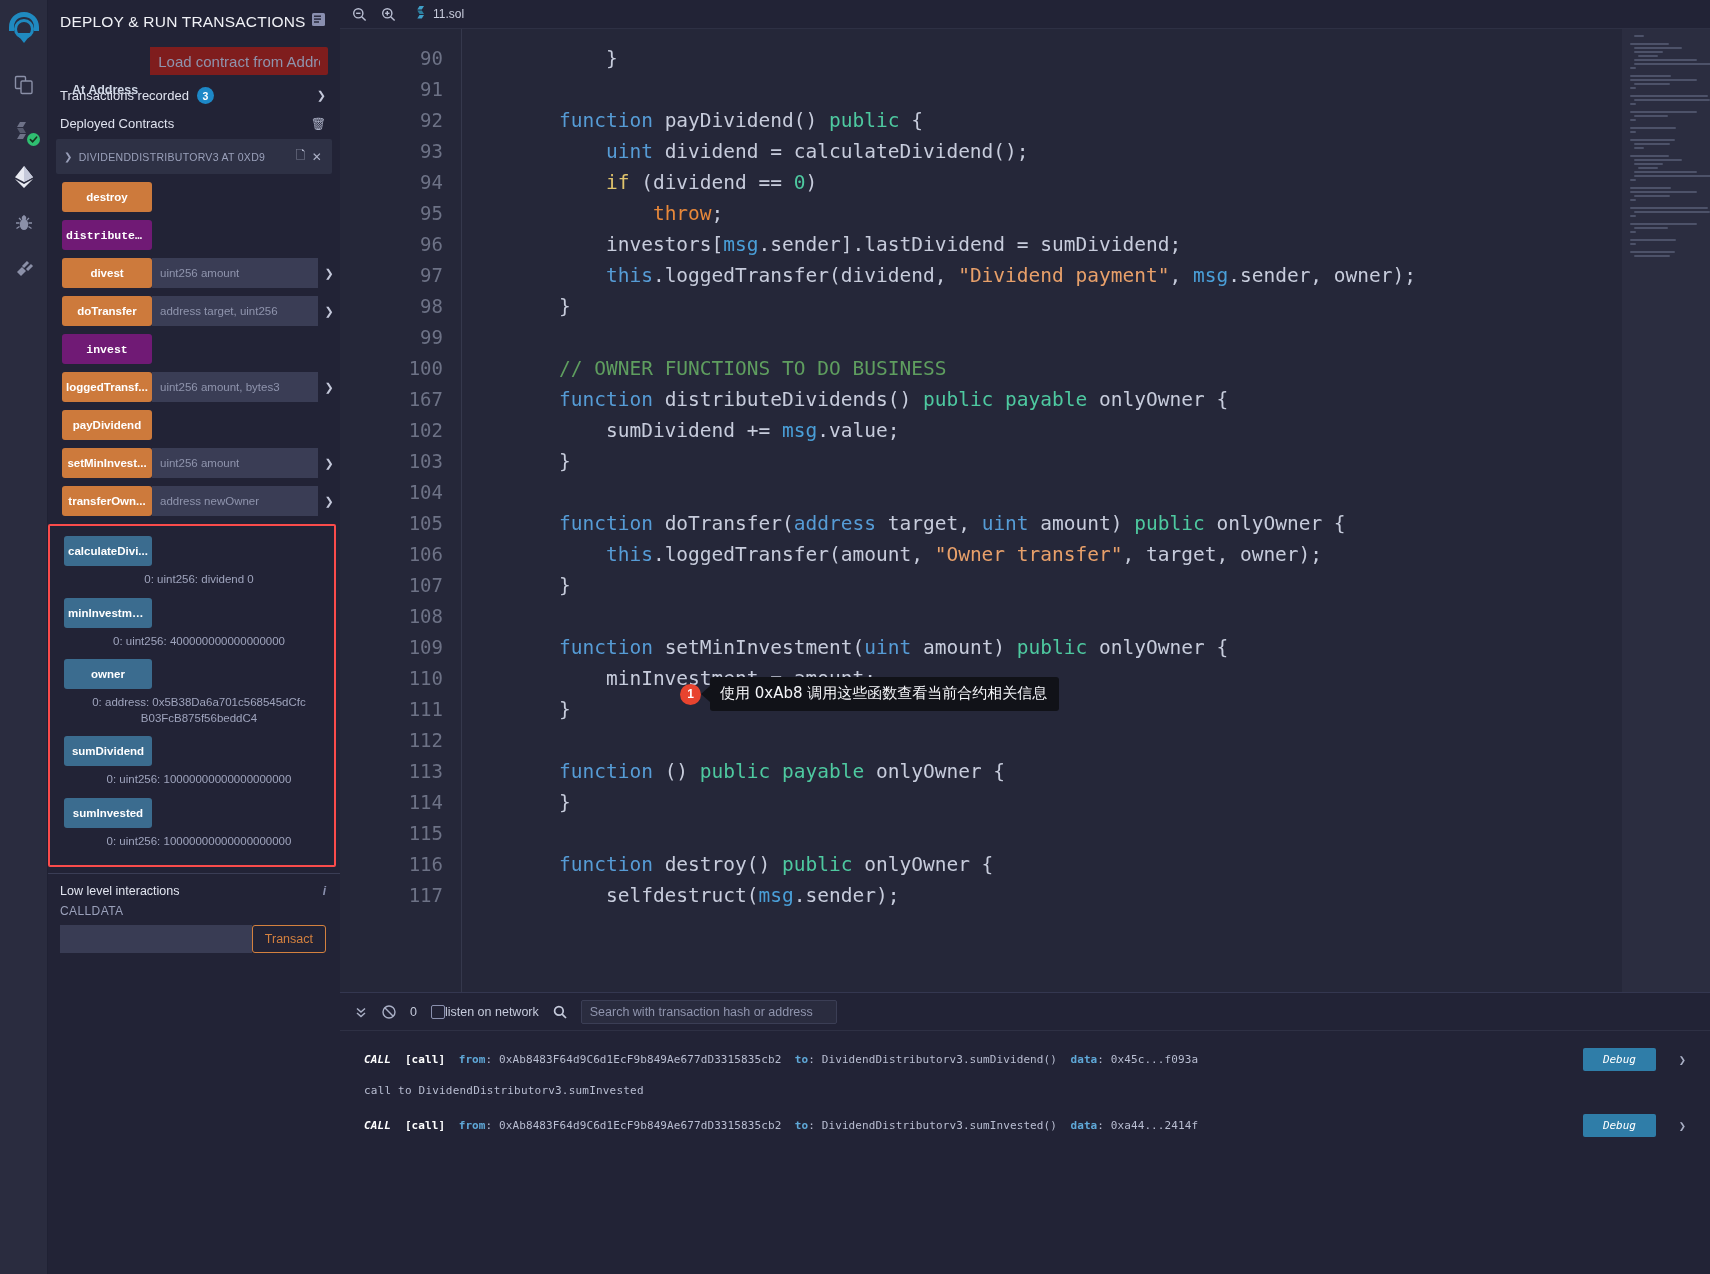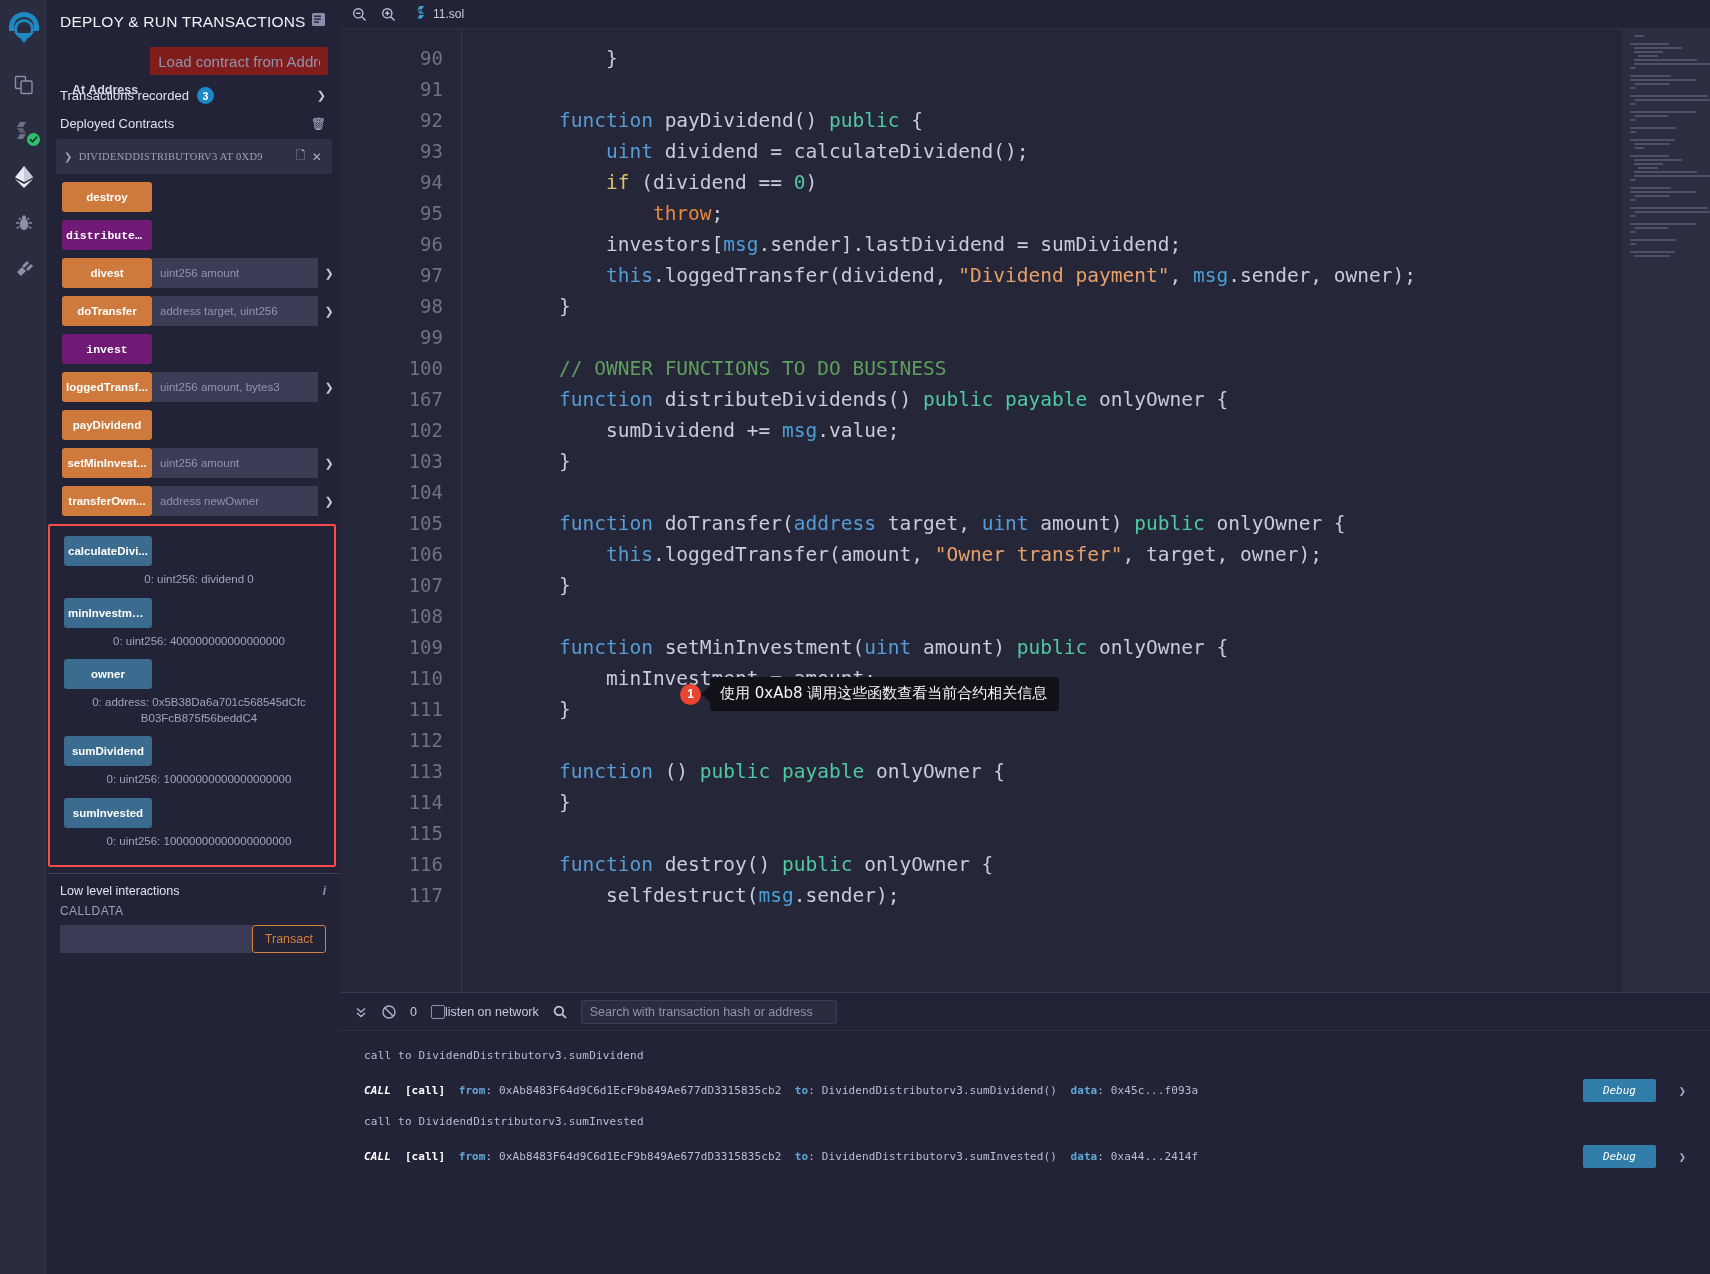--- a/index.html
+++ b/index.html
@@ -75,21 +75,21 @@
     display: flex; align-items: center;
     padding: 4px 14px 8px 12px; font-size: 13px; color: #dfe2ee;
   }
   .row-dep .trash { margin-left: auto; color: #aeb3c8; font-size: 12px; cursor: pointer;}
 
   .contract-bar {
     background: #2e3145; display: flex; align-items: center; gap: 6px;
     padding: 7px 10px 7px 8px; margin: 0 8px; font-size: 10.5px;
     color: #9aa0ba; letter-spacing: .3px; border-radius: 2px;
   }
-  .contract-bar .cname { overflow: hidden; white-space: nowrap; flex: 1; font-family: Liberation Serif, serif; }
+  .contract-bar .cname { overflow: hidden; white-space: nowrap; flex: 1; }
   .contract-bar .ic { color: #aeb3c8; cursor: pointer; font-size: 12px; }
 
   
   .fnlist { padding: 8px 0 0 14px; }
   .fnrow { display: flex; align-items: center; margin-bottom: 8px; height: 30px; }
   .fnbtn {
     min-width: 90px; max-width: 90px; height: 30px;
     border: none; border-radius: 3px; cursor: pointer;
     font-size: 11.5px; font-weight: 700; color: #ffffff;
     overflow: hidden; white-space: nowrap; text-overflow: ellipsis;
@@ -585,21 +585,20 @@
         <span class="t-ic">
           <svg width="14" height="14" viewBox="0 0 14 14" fill="none" stroke="#c5cadb" stroke-width="1.7">
             <circle cx="5.9" cy="5.9" r="4.3"></circle>
               <path d="M9.1 9.1 L13 13"></path>
           </svg>
         </span>
         <input class="term-search" placeholder="Search with transaction hash or address" style="">
       </div>
       <div class="term-body" id="term-body">
 
-      <div class="term-note">call to DividendDistributorv3.sumDividend</div>
           <div class="term-call">
             <span class="cw">CALL</span>
             <span class="cb">[call]</span>
             <span class="ck">&nbsp;&nbsp;from</span>
             <span class="cv">: 0xAb8483F64d9C6d1EcF9b849Ae677dD3315835cb2</span>
             <span class="ck">&nbsp;&nbsp;to</span>
             <span class="cv">: DividendDistributorv3.sumDividend()</span>
             <span class="ck">&nbsp;&nbsp;data</span>
             <span class="cv">: 0x45c...f093a</span>
             <button class="debug-btn">Debug</button>

